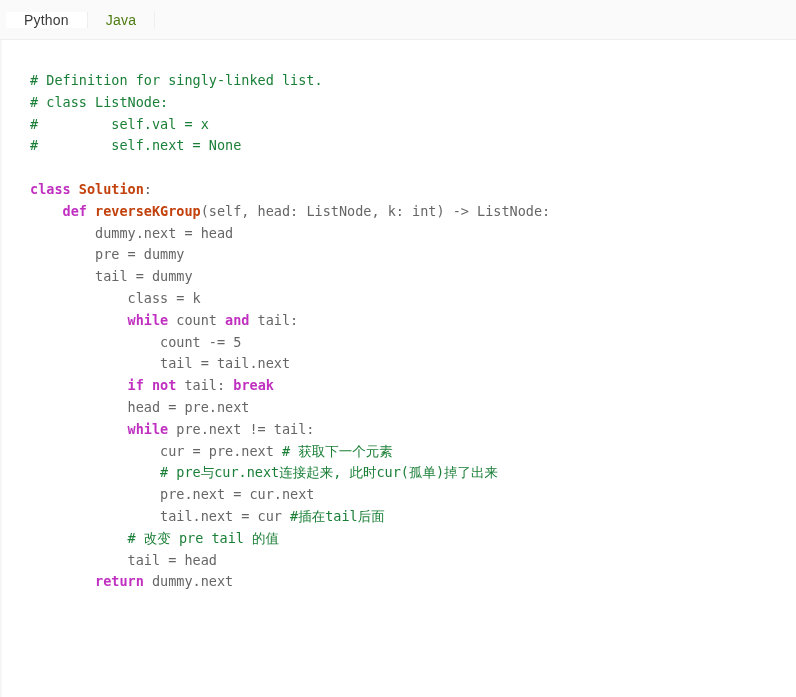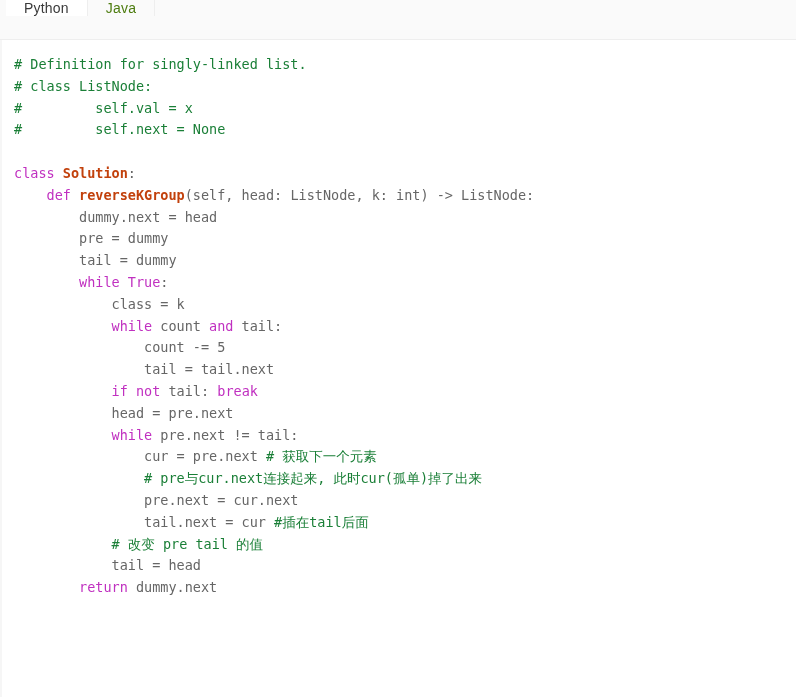--- a/index.html
+++ b/index.html
@@ -22,21 +22,21 @@
     background: #ffffff;
     box-sizing: border-box;
   }
 
   
   .tabbar {
     height: 40px;
     background: #fafafa;
     border-bottom: 1px solid #eeeeee;
     display: flex;
-    align-items: flex-start;
+    align-items: center;
     padding-left: 6px;
     box-sizing: border-box;
   }
   .tab {
     display: flex;
     align-items: center;
     padding: 0 18px;
     font-size: 14px;
     color: #4d7c0f;
     background: transparent;
@@ -56,34 +56,34 @@
   
   .code-wrap {
     position: relative;
     background: #ffffff;
     border-left: 2px solid #f6f6f6;
     height: 657px;
     box-sizing: border-box;
     overflow: hidden;
   }
   pre.code {
-    margin: 0;
+    margin: 16px;
     padding: 14px 0 0 12px;
     font-family: "DejaVu Sans Mono", "Liberation Mono", monospace;
     font-size: 13.5px;
     line-height: 21.8px;
     color: #666666;
     white-space: pre;
     tab-size: 4;
   }
   .ln { display: block; min-height: 21.8px; }
 
   
   .cmt { color: #1a7f37; }
-  .kw  { color: #c030c0; font-weight: normal; }
+  .kw  { color: #c030c0; font-weight: bold; }
   .nm  { color: #c2410c; font-weight: bold; }
   .pl  { color: #666666; }
 </style>
 </head>
 <body>
 
 <div id="root">
 
   <div class="tabbar">
     <button class="tab active">Python</button>
@@ -94,21 +94,20 @@
     <pre class="code"><code id="code-body"><span class="ln"><span class="cmt"># Definition for singly-linked list.</span>
 </span><span class="ln"><span class="cmt"># class ListNode:</span>
 </span><span class="ln"><span class="cmt">#         self.val = x</span>
 </span><span class="ln"><span class="cmt">#         self.next = None</span>
 </span><span class="ln">
 </span><span class="ln"><span class="kw">class</span><span class="pl"> </span><span class="nm">Solution</span><span class="pl">:</span>
 </span><span class="ln"><span class="pl">    </span><span class="kw">def</span><span class="pl"> </span><span class="nm">reverseKGroup</span><span class="pl">(self, head: ListNode, k: int) -&gt; ListNode:</span>
 </span><span class="ln"><span class="pl">        dummy.next = head</span>
 </span><span class="ln"><span class="pl">        pre = dummy</span>
 </span><span class="ln"><span class="pl">        tail = dummy</span>
-</span><span class="ln"><span class="pl">        </span><span class="kw">while</span><span class="pl"> </span><span class="kw">True</span><span class="pl">:</span>
 </span><span class="ln"><span class="pl">            class = k</span>
 </span><span class="ln"><span class="pl">            </span><span class="kw">while</span><span class="pl"> count </span><span class="kw">and</span><span class="pl"> tail:</span>
 </span><span class="ln"><span class="pl">                count -= 5</span>
 </span><span class="ln"><span class="pl">                tail = tail.next</span>
 </span><span class="ln"><span class="pl">            </span><span class="kw">if</span><span class="pl"> </span><span class="kw">not</span><span class="pl"> tail: </span><span class="kw">break</span>
 </span><span class="ln"><span class="pl">            head = pre.next</span>
 </span><span class="ln"><span class="pl">            </span><span class="kw">while</span><span class="pl"> pre.next != tail:</span>
 </span><span class="ln"><span class="pl">                cur = pre.next </span><span class="cmt"># 获取下一个元素</span>
 </span><span class="ln"><span class="pl">                </span><span class="cmt"># pre与cur.next连接起来, 此时cur(孤单)掉了出来</span>
 </span><span class="ln"><span class="pl">                pre.next = cur.next</span>

